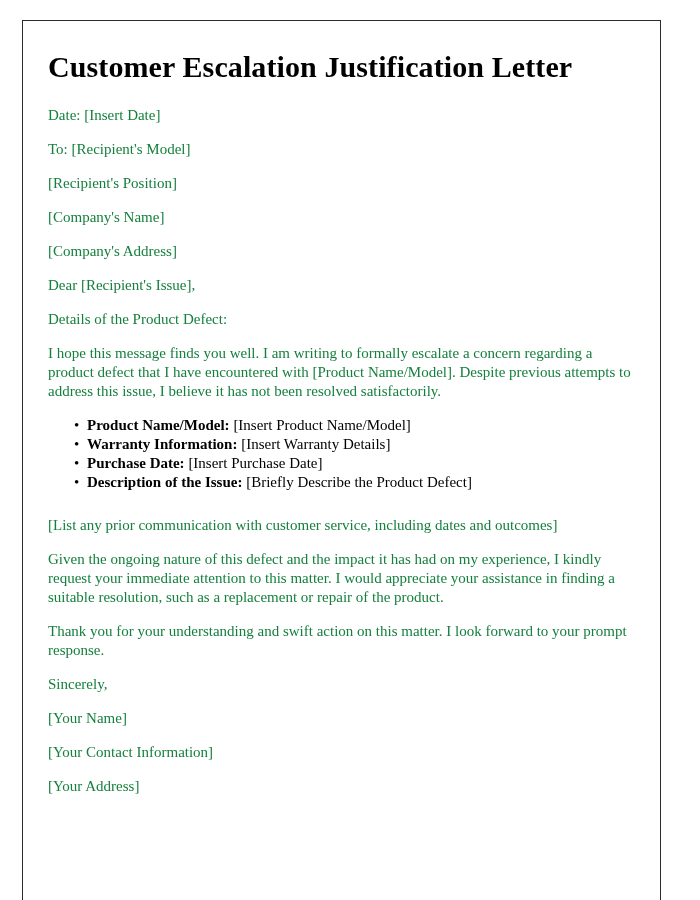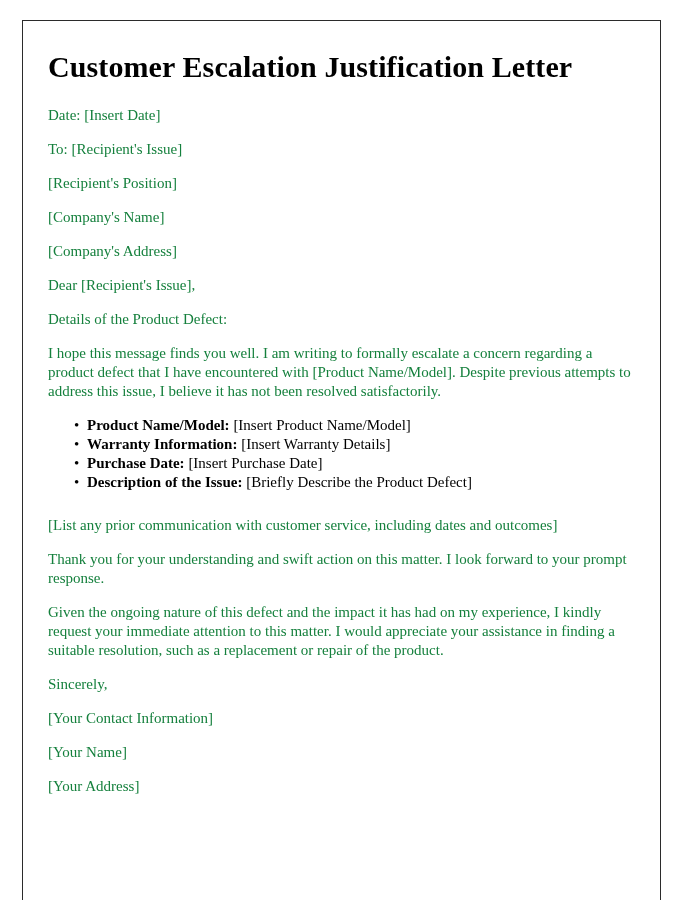--- a/index.html
+++ b/index.html
@@ -84,21 +84,21 @@
 </head>
 <body>
 
 <div id="document-page">
   <div id="document-body">
 
     <h1 class="doc-title">Customer Escalation Justification Letter</h1>
 
     <p class="para">Date: [Insert Date]</p>
 
-    <p class="para">To: [Recipient's Issue]</p>
+    <p class="para">To: [Recipient's Model]</p>
 
     <p class="para">[Recipient's Position]</p>
 
     <p class="para">[Company's Name]</p>
 
     <p class="para">[Company's Address]</p>
 
     <p class="para">Dear [Recipient's Issue],</p>
 
     <p class="para">Details of the Product Defect:</p>
@@ -108,26 +108,26 @@
     <ul class="detail-list" id="detail-list">
         <li><span class="bullet-label">Product Name/Model:</span><span class="bullet-value"> [Insert Product Name/Model]</span></li>
         <li><span class="bullet-label">Warranty Information:</span><span class="bullet-value"> [Insert Warranty Details]</span></li>
         <li><span class="bullet-label">Purchase Date:</span><span class="bullet-value"> [Insert Purchase Date]</span></li>
         <li><span class="bullet-label">Description of the Issue:</span><span class="bullet-value"> [Briefly Describe the Product Defect]</span></li>
       </ul>
 
 
     <p class="para">[List any prior communication with customer service, including dates and outcomes]</p>
 
+    <p class="para">Given the ongoing nature of this defect and the impact it has had on my experience, I kindly request your immediate attention to this matter. I would appreciate your assistance in finding a suitable resolution, such as a replacement or repair of the product.</p>
+
     <p class="para">Thank you for your understanding and swift action on this matter. I look forward to your prompt response.</p>
-
-    <p class="para">Given the ongoing nature of this defect and the impact it has had on my experience, I kindly request your immediate attention to this matter. I would appreciate your assistance in finding a suitable resolution, such as a replacement or repair of the product.</p>
 
     <p class="para">Sincerely,</p>
 
+    <p class="para">[Your Name]</p>
+
     <p class="para">[Your Contact Information]</p>
-
-    <p class="para">[Your Name]</p>
 
     <p class="para">[Your Address]</p>
 
   </div>
 </div>
 
 </body></html>

